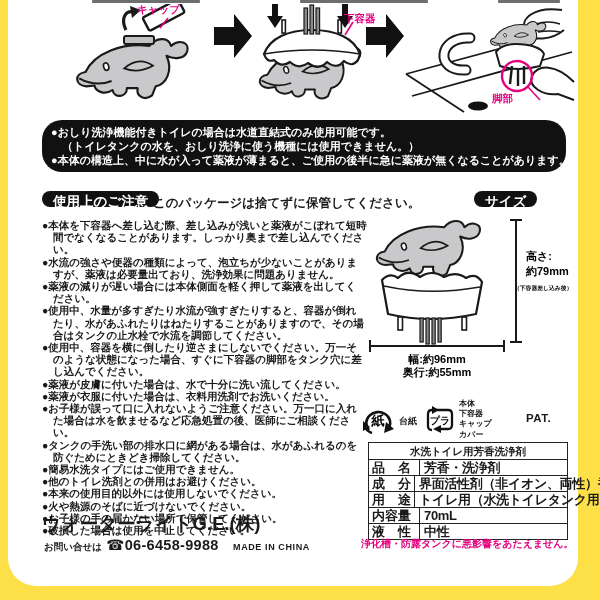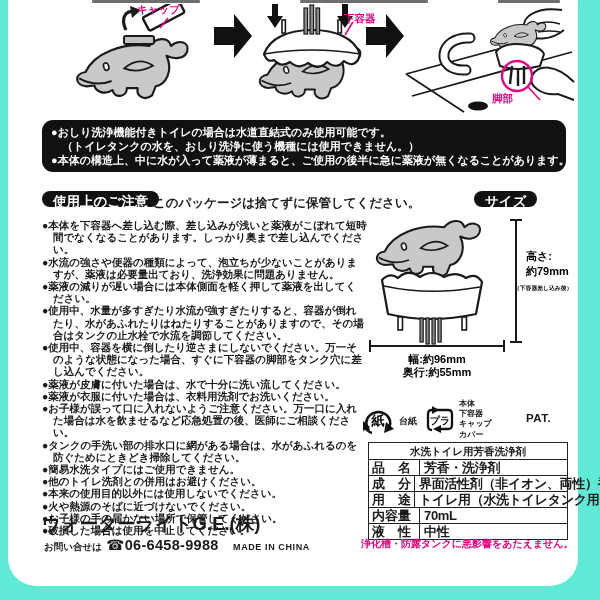--- a/index.html
+++ b/index.html
@@ -1,25 +1,25 @@
 <!DOCTYPE html>
 <html style="--pink: #e4007f; --black: #111111;"><head>
 <meta charset="utf-8">
 <style>
   html,body{margin:0;padding:0;}
-  #screen{position:relative;width:600px;height:600px;background:#5eead4;overflow:hidden;
+  #screen{position:relative;width:600px;height:600px;background:#fde047;overflow:hidden;
     font-family:"Liberation Sans","DejaVu Sans",sans-serif;color:#1a1a1a;}
   .card{position:absolute;left:8px;top:-24px;width:570px;height:610px;background:#ffffff;border-radius:28px;}
   .frag{position:absolute;top:0;height:3px;background:#4a4a4a;border-radius:1px;opacity:.8;}
   .abs{position:absolute;}
   .pink{color:var(--pink,#e4007f);}
   .pink-stroke{stroke:var(--pink,#e4007f);}
   .step-label{position:absolute;font-size:10.5px;font-weight:bold;color:var(--pink,#e4007f);white-space:nowrap;}
   .warn-box{position:absolute;left:42px;top:120px;width:506px;background:var(--black,#111);color:#fff;
-    border-radius:11px;padding:5px 9px;font-size:11px;font-weight:bold;line-height:14px;}
+    border-radius:20px;padding:5px 9px;font-size:11px;font-weight:bold;line-height:14px;}
   .wline{white-space:nowrap;}
   .wline.indent{padding-left:11px;}
   .pill{position:absolute;background:var(--black,#111);color:#fff;font-size:13.5px;font-weight:bold;
     height:16px;line-height:21px;padding:0 11px;border-radius:12px;white-space:nowrap;}
   .head-note{position:absolute;left:153px;top:195px;font-size:12.5px;font-weight:bold;white-space:nowrap;}
   .bullets{position:absolute;left:42px;top:219px;width:325px;font-size:10.5px;font-weight:bold;line-height:12.2px;}
   .bullets .b{padding-left:11px;text-indent:-11px;}
   .recycle-label{position:absolute;font-size:9px;font-weight:bold;}
   .pla-items{position:absolute;left:459px;top:399px;font-size:8px;font-weight:bold;line-height:10.2px;}
   .pat{position:absolute;left:526px;top:412px;font-size:11.5px;font-weight:bold;letter-spacing:.5px;}

